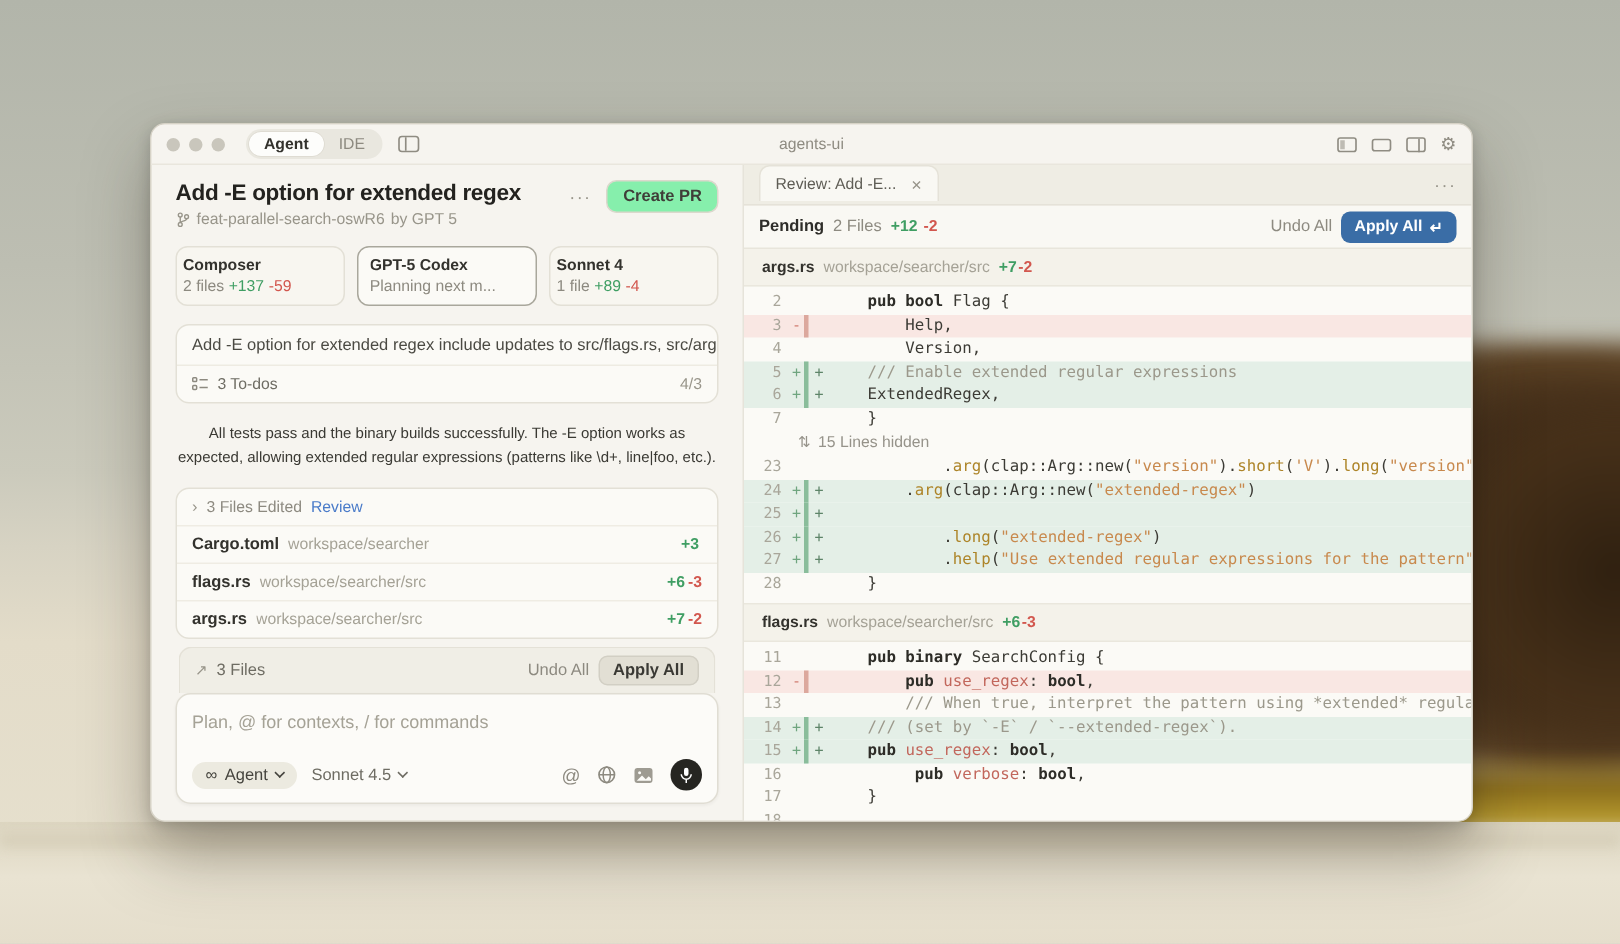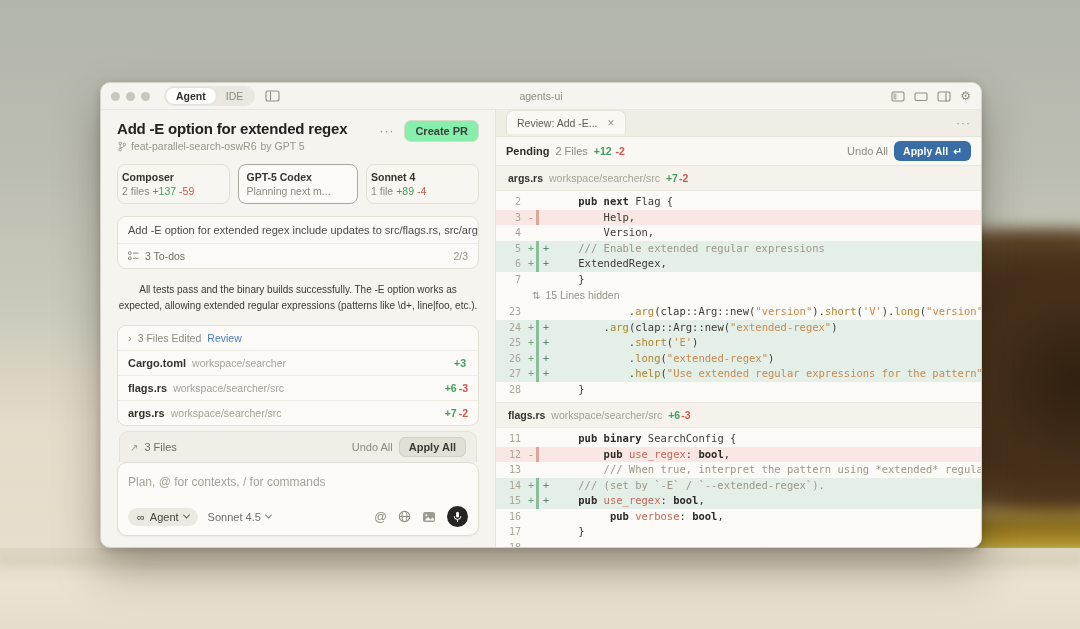--- a/index.html
+++ b/index.html
@@ -241,21 +241,21 @@
         <div class="task-foot">
           <span>
             <svg width="11" height="10" viewBox="0 0 11 10">
                 <rect x="0.5" y="0.8" width="2.6" height="2.6" rx="0.6" fill="none" stroke="#8d8a80"></rect>
                 <line x1="5" y1="2.1" x2="10.5" y2="2.1" stroke="#8d8a80"></line>
                 <rect x="0.5" y="6" width="2.6" height="2.6" rx="0.6" fill="none" stroke="#8d8a80"></rect>
                 <line x1="5" y1="7.3" x2="10.5" y2="7.3" stroke="#8d8a80"></line>
               </svg>
           </span>
           <span>3 To-dos</span>
-          <span class="task-progress">2/3</span>
+          <span class="task-progress">4/3</span>
         </div>
       </div>
 
       <div class="summary">All tests pass and the binary builds successfully. The -E option works as expected, allowing extended regular expressions (patterns like \d+, line|foo, etc.).</div>
 
       <div class="files-box">
         <div class="fb-header">
           <span class="fb-chev">›</span>
           <span>3 Files Edited</span>
           <span class="review-link">Review</span>
@@ -362,33 +362,33 @@
           <div class="diff-section">
             <div class="file-header">
               <span class="fh-name">args.rs</span>
               <span class="fh-path">workspace/searcher/src</span>
               <span class="fh-stats">
                 <span class="plus">+7</span>
                 <span class="minus">-2</span>
               </span>
             </div>
             <div class="code">
-              <div class="crow ctx"><span class="ln">2</span><span class="mk"></span><span class="gbar"></span><span class="mk2"></span><span class="ctext"><span class="sg-p">    </span><span class="sg-k">pub next </span><span class="sg-p">Flag {</span></span></div>
+              <div class="crow ctx"><span class="ln">2</span><span class="mk"></span><span class="gbar"></span><span class="mk2"></span><span class="ctext"><span class="sg-p">    </span><span class="sg-k">pub bool </span><span class="sg-p">Flag {</span></span></div>
               <div class="crow del"><span class="ln">3</span><span class="mk">-</span><span class="gbar"></span><span class="mk2"></span><span class="ctext"><span class="sg-p">        Help,</span></span></div>
               <div class="crow ctx"><span class="ln">4</span><span class="mk"></span><span class="gbar"></span><span class="mk2"></span><span class="ctext"><span class="sg-p">        Version,</span></span></div>
               <div class="crow add"><span class="ln">5</span><span class="mk">+</span><span class="gbar"></span><span class="mk2">+</span><span class="ctext"><span class="sg-c">    /// Enable extended regular expressions</span></span></div>
               <div class="crow add"><span class="ln">6</span><span class="mk">+</span><span class="gbar"></span><span class="mk2">+</span><span class="ctext"><span class="sg-p">    ExtendedRegex,</span></span></div>
               <div class="crow ctx"><span class="ln">7</span><span class="mk"></span><span class="gbar"></span><span class="mk2"></span><span class="ctext"><span class="sg-p">    }</span></span></div>
               <div class="hidden-row">
                 <span class="hicon">⇅</span>
                 <span class="">15 Lines hidden</span>
               </div>
               <div class="crow ctx"><span class="ln">23</span><span class="mk"></span><span class="gbar"></span><span class="mk2"></span><span class="ctext"><span class="sg-p">            .</span><span class="sg-m">arg</span><span class="sg-p">(clap::Arg::new(</span><span class="sg-s">"version"</span><span class="sg-p">).</span><span class="sg-m">short</span><span class="sg-p">(</span><span class="sg-s">'V'</span><span class="sg-p">).</span><span class="sg-m">long</span><span class="sg-p">(</span><span class="sg-s">"version"</span></span></div>
               <div class="crow add"><span class="ln">24</span><span class="mk">+</span><span class="gbar"></span><span class="mk2">+</span><span class="ctext"><span class="sg-p">        .</span><span class="sg-m">arg</span><span class="sg-p">(clap::Arg::new(</span><span class="sg-s">"extended-regex"</span><span class="sg-p">)</span></span></div>
-              <div class="crow add"><span class="ln">25</span><span class="mk">+</span><span class="gbar"></span><span class="mk2">+</span><span class="ctext"><span class="sg-p">            .</span><span class="sg-m">short</span><span class="sg-p">(</span><span class="sg-s">'E'</span><span class="sg-p">)</span></span></div>
+              <div class="crow add"><span class="ln">25</span><span class="mk">+</span><span class="gbar"></span><span class="mk2">+</span></div>
               <div class="crow add"><span class="ln">26</span><span class="mk">+</span><span class="gbar"></span><span class="mk2">+</span><span class="ctext"><span class="sg-p">            .</span><span class="sg-m">long</span><span class="sg-p">(</span><span class="sg-s">"extended-regex"</span><span class="sg-p">)</span></span></div>
               <div class="crow add"><span class="ln">27</span><span class="mk">+</span><span class="gbar"></span><span class="mk2">+</span><span class="ctext"><span class="sg-p">            .</span><span class="sg-m">help</span><span class="sg-p">(</span><span class="sg-s">"Use extended regular expressions for the pattern"</span></span></div>
               <div class="crow ctx"><span class="ln">28</span><span class="mk"></span><span class="gbar"></span><span class="mk2"></span><span class="ctext"><span class="sg-p">    }</span></span></div>
             </div>
           </div>
           <div class="diff-section">
             <div class="file-header">
               <span class="fh-name">flags.rs</span>
               <span class="fh-path">workspace/searcher/src</span>
               <span class="fh-stats">

